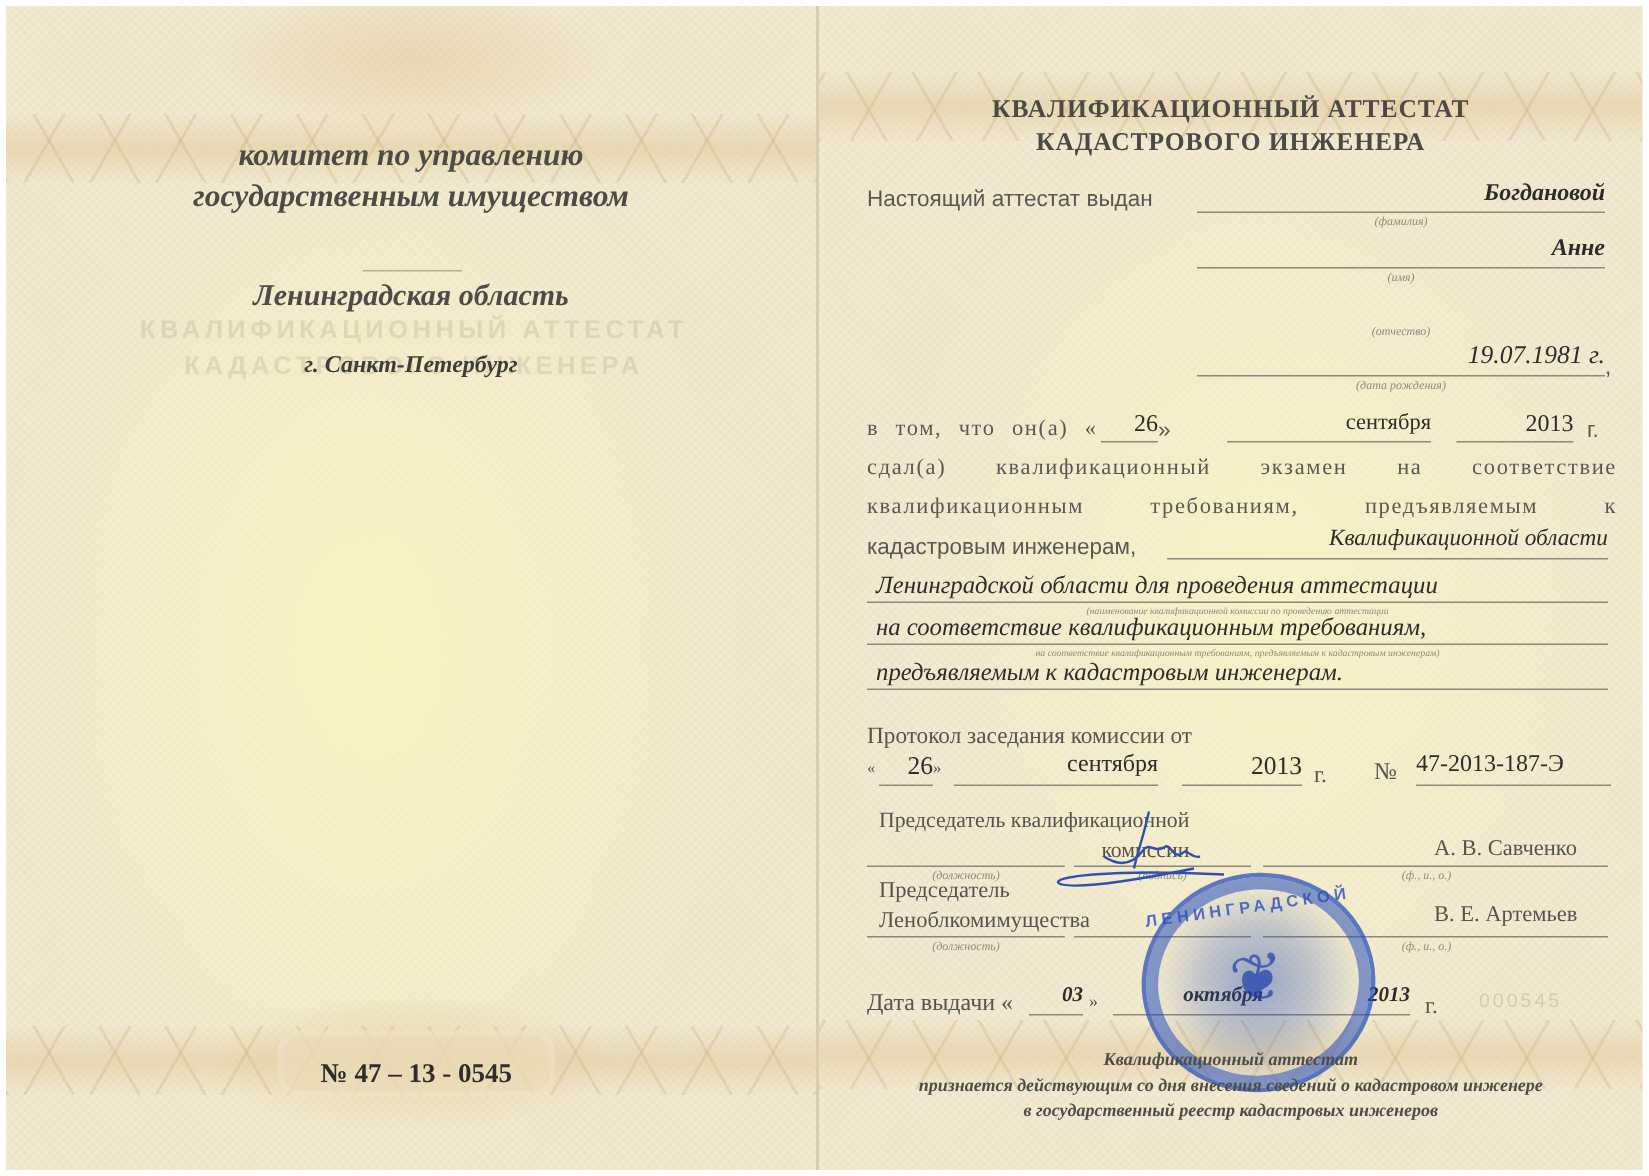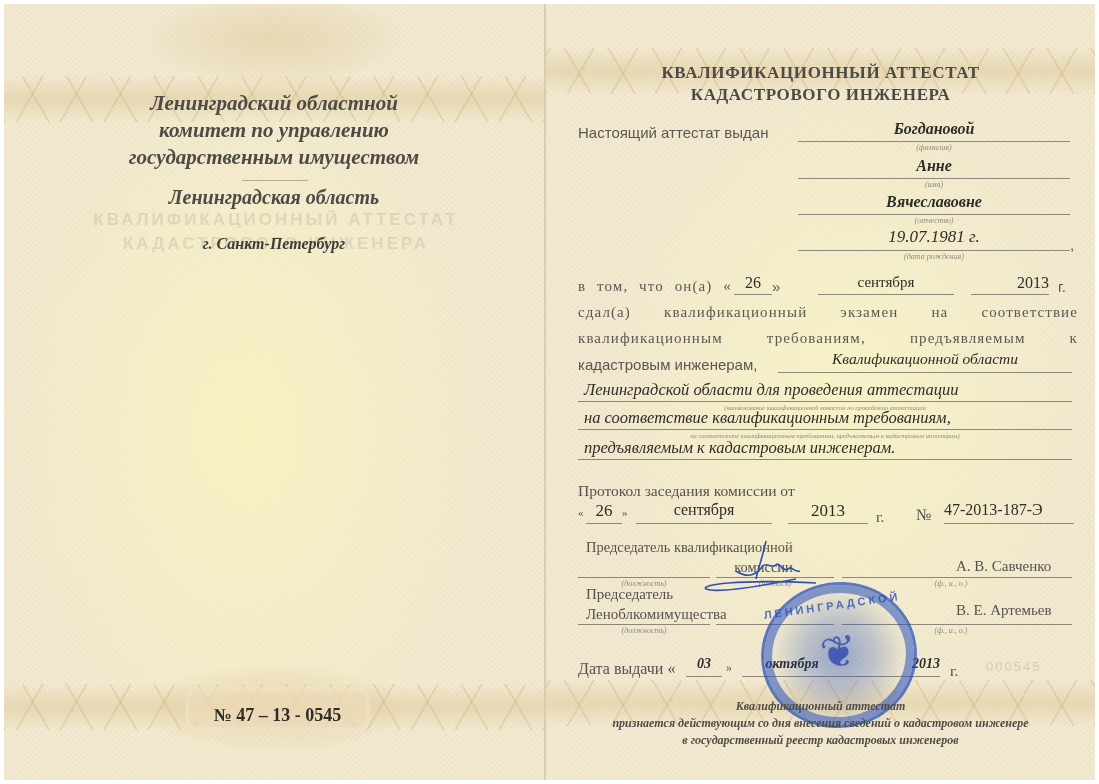--- a/index.html
+++ b/index.html
@@ -33,21 +33,21 @@
     .l-city { position: absolute; left: 60px; width: 420px; top: 231px; text-align: center; font-style: italic; font-weight: bold; color: #3f3d38; font-size: 16px; }
     .ghost { position: absolute; left: 62px; top: 204px; width: 420px; color: rgba(170,160,140,0.28); font-family: "Liberation Sans", sans-serif; font-weight: bold; font-size: 17px; letter-spacing: 3px; line-height: 24px; text-align: center; }
     .serial-plate { position: absolute; left: 185px; top: 687px; width: 175px; height: 34px; border: 1px solid #e8dcc0; border-radius: 10px; background: rgba(236,220,185,0.7); box-shadow: 0 0 0 4px rgba(240,228,200,0.6); display: flex; align-items: flex-end; justify-content: center; }
     .serial { font-weight: bold; color: #2f2d2a; font-size: 18px; }
 
     
     .r { position: absolute; color: #4a4844; }
     .title { position: absolute; left: 0; width: 549px; text-align: center; top: 58px; font-weight: bold; color: #4b4a46; font-size: 17px; line-height: 22px; letter-spacing: 0.6px; }
     .label { font-family: "Liberation Sans", sans-serif; font-size: 15px; color: #5a5853; }
     .serif-label { font-family: "Liberation Serif", serif; font-size: 15.5px; color: #55534e; }
-    .fill { position: absolute; border-bottom: 1px solid #8c877b; text-align: center; font-style: italic; color: #2e2c29; }
+    .fill { position: absolute; border-bottom: 1px solid #8c877b; text-align: right; font-style: italic; color: #2e2c29; }
     .fill.bold { font-weight: bold; }
     .caption { position: absolute; font-style: italic; font-size: 8px; color: #8f8a7e; text-align: center; }
     .spaced { font-family: Liberation Serif, serif; font-size: 15px; color: #5a5853; letter-spacing: 1.1px; word-spacing: 6px; }
     .footer { position: absolute; left: 0; width: 549px; text-align: center; font-style: italic; font-weight: bold; color: #4e4c46; font-size: 12px; line-height: 17px; }
     .stamp { position: absolute; left: 215px; top: 578px; width: 150px; height: 140px; border-radius: 50%; border: 3px solid rgba(40,80,190,0.75); box-shadow: inset 0 0 0 6px rgba(255,255,255,0), inset 0 0 0 8px rgba(40,80,190,0.55); background: radial-gradient(circle at center, rgba(40,80,190,0.45) 0%, rgba(40,80,190,0.25) 35%, rgba(40,80,190,0.05) 60%, rgba(0,0,0,0) 70%); transform: rotate(-8deg); }
     .stamp-text { position: absolute; left: 0; right: 0; top: 14px; text-align: center; font-family: "Liberation Sans", sans-serif; font-size: 11px; font-weight: bold; color: rgba(40,80,190,0.8); letter-spacing: 3px; }
     .eagle { position: absolute; left: 50px; top: 40px; width: 50px; height: 56px; color: rgba(30,60,170,0.7); font-size: 44px; line-height: 56px; text-align: center; }
     .signature { position: absolute; left: 150px; top: 535px; width: 150px; height: 60px; }
     .faded-serial { position: absolute; left: 440px; top: 655px; color: rgba(150,140,120,0.3); font-family: "Liberation Sans", sans-serif; font-size: 13px; letter-spacing: 2px; }
   </style>
@@ -59,21 +59,20 @@
   <div class="rosette" style="left:140px; top:-10px;"></div>
   <div class="band" style="top:680px;"></div>
   <div class="rosette" style="left:140px; top:660px;"></div>
 
   <div class="ghost">
     <div>КВАЛИФИКАЦИОННЫЙ АТТЕСТАТ</div>
     <div>КАДАСТРОВОГО ИНЖЕНЕРА</div>
   </div>
 
   <div class="l-org">
-    <div>Ленинградский областной</div>
     <div>комитет по управлению</div>
     <div>государственным имуществом</div>
   </div>
   <div class="l-rule"></div>
   <div class="l-region">Ленинградская область</div>
   <div class="l-city">г. Санкт-Петербург</div>
 
   <div class="serial-plate">
     <span class="serial">№ 47 – 13 - 0545</span>
   </div>
@@ -90,21 +89,20 @@
     <div>КАДАСТРОВОГО ИНЖЕНЕРА</div>
   </div>
 
   <div class="r label" style="left:32px; top:120px;">Настоящий аттестат выдан</div>
   <div class="fill bold" style="left:252px; top:116px; width:272px; font-size:16px; height:21px;">Богдановой</div>
   <div class="caption" style="left:252px; top:139px; width:272px;">(фамилия)</div>
 
   <div class="fill bold" style="left:252px; top:153px; width:272px; font-size:16px; height:21px;">Анне</div>
   <div class="caption" style="left:252px; top:176px; width:272px;">(имя)</div>
 
-  <div class="fill bold" style="left:252px; top:189px; width:272px; font-size:16px; height:21px;">Вячеславовне</div>
   <div class="caption" style="left:252px; top:212px; width:272px;">(отчество)</div>
 
   <div class="fill" style="left:252px; top:223px; width:272px; font-size:17px; height:23px;">19.07.1981 г.</div>
   <div class="r label" style="left:524px; top:232px;">,</div>
   <div class="caption" style="left:252px; top:248px; width:272px;">(дата рождения)</div>
 
   <div class="r spaced" style="left:32px; top:274px;">
     <span>в том, что он(а)</span>
     <span>«</span>
   </div>

